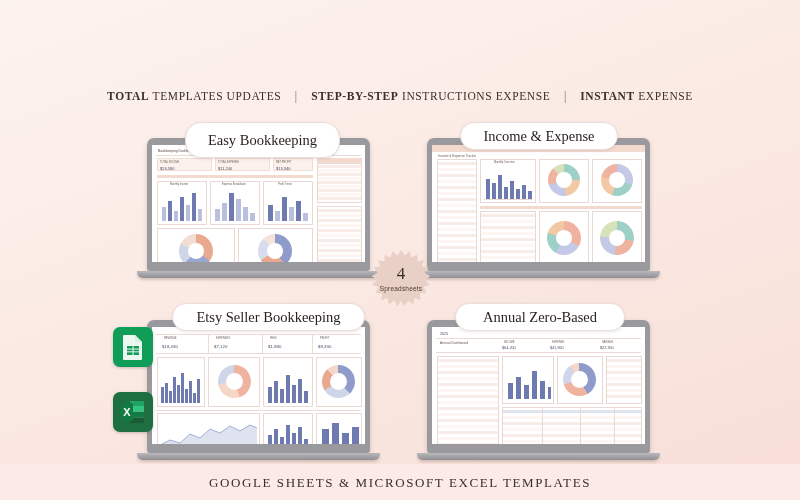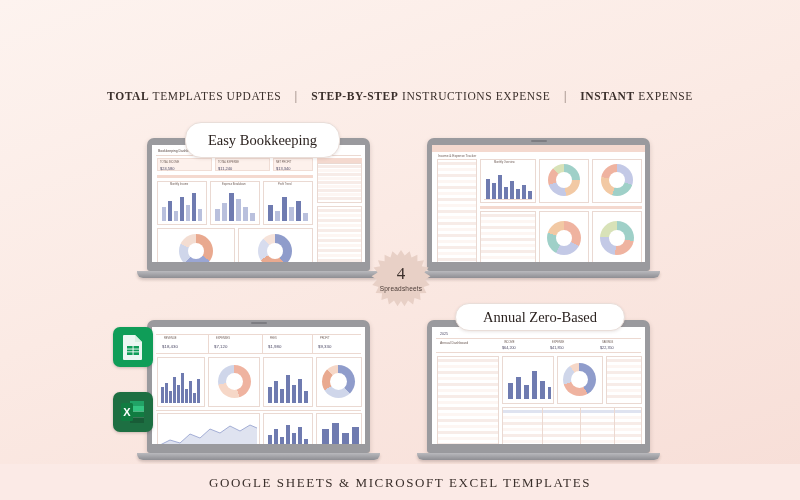--- a/index.html
+++ b/index.html
@@ -283,20 +283,23 @@
 
           <div class="cardw" style="left:160px; top:66px; width:50px; height:60px;"></div>
           <div class="ring" style="left:168px; top:76px; width:34px; height:34px;
             background:conic-gradient(#9fd0c8 0 28%, #efb3a0 28% 52%, #c3c9e6 52% 76%, #d8e2b8 76% 100%);"></div>
           <div class="ring" style="left:177px; top:85px; width:16px; height:16px; background:#fff;"></div>
         </div>
       </div>
     </div>
     <div class="base" style="width:243px; margin-left:-10px;"></div>
   </div>
+  <div class="pill" style="left:460px; top:122px; width:158px; height:28px;">
+    <span>Income &amp; Expense</span>
+  </div>
 
   <div class="laptop" style="left:147px; top:320px; width:223px;">
     <div class="screen-frame" style="width:223px; height:133px;">
       <div class="notch"></div>
       <div class="screen">
         <div class="sheet">
           <div class="line" style="left:4px; top:7px; width:205px;"></div>
 
           <div class="tiny" style="left:12px; top:10px;">REVENUE</div>
           <div class="tiny" style="left:64px; top:10px;">EXPENSES</div>
@@ -361,20 +364,23 @@
 
           <div class="cardw" style="left:164px; top:86px; width:46px; height:40px;"></div>
           <div class="bar" style="left:170px; top:102px; width:7px; height:18px;"></div>
           <div class="bar" style="left:180px; top:96px; width:7px; height:24px;"></div>
           <div class="bar" style="left:190px; top:106px; width:7px; height:14px;"></div>
           <div class="bar" style="left:200px; top:100px; width:7px; height:20px;"></div>
         </div>
       </div>
     </div>
     <div class="base" style="width:243px; margin-left:-10px;"></div>
+  </div>
+  <div class="pill" style="left:172px; top:303px; width:193px; height:28px;">
+    <span>Etsy Seller Bookkeeping</span>
   </div>
 
   <div class="laptop" style="left:427px; top:320px; width:223px;">
     <div class="screen-frame" style="width:223px; height:133px;">
       <div class="notch"></div>
       <div class="screen">
         <div class="sheet">
           <div class="tiny" style="left:8px; top:5px; font-size:3.6px; color:#4d4a66;">2025</div>
           <div class="line" style="left:4px; top:11px; width:205px;"></div>
           <div class="tiny" style="left:8px; top:14px; font-size:3.4px;">Annual Dashboard</div>

